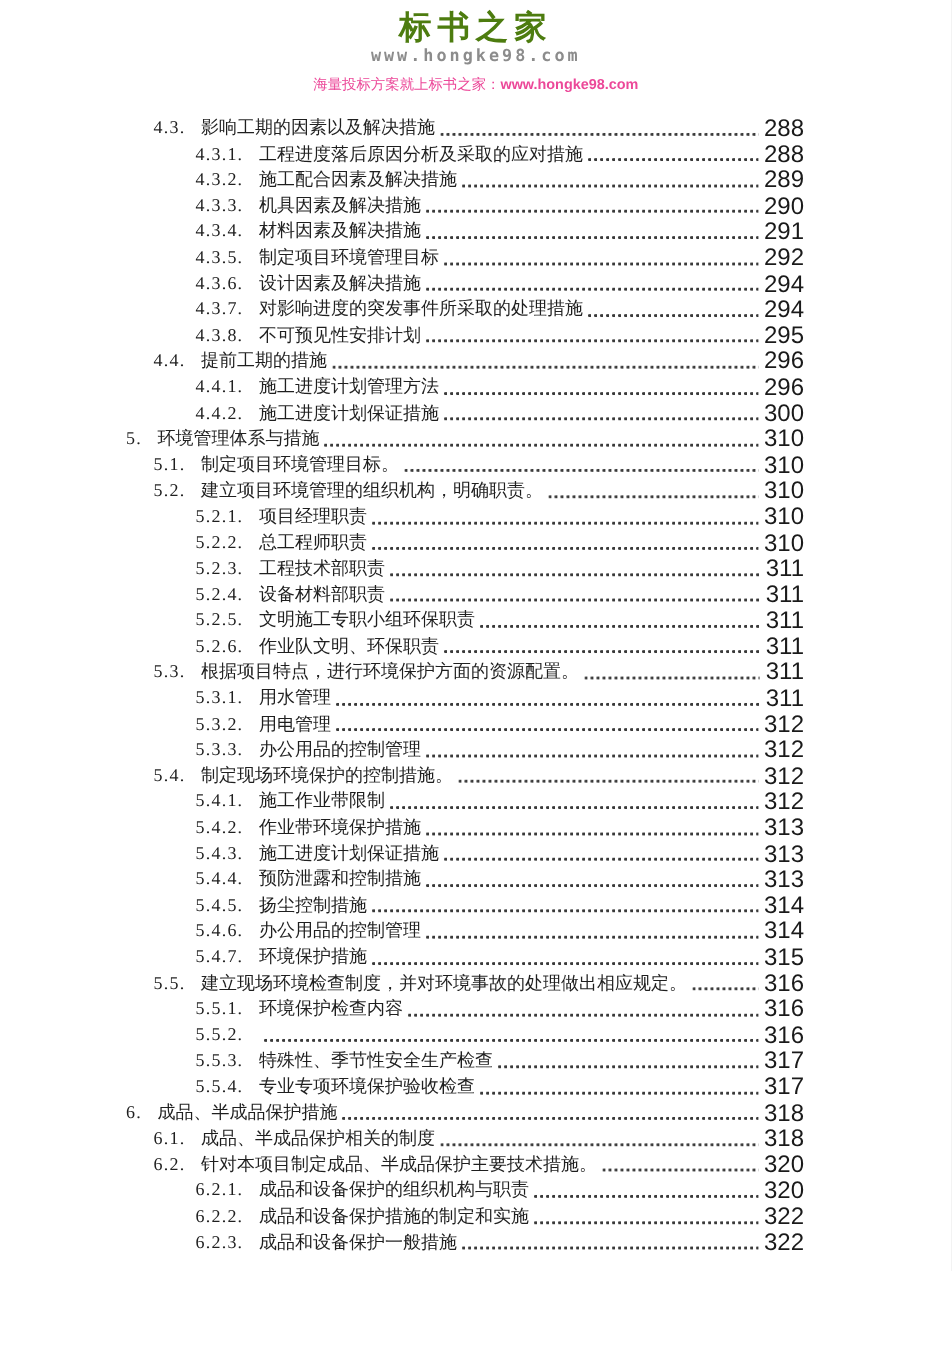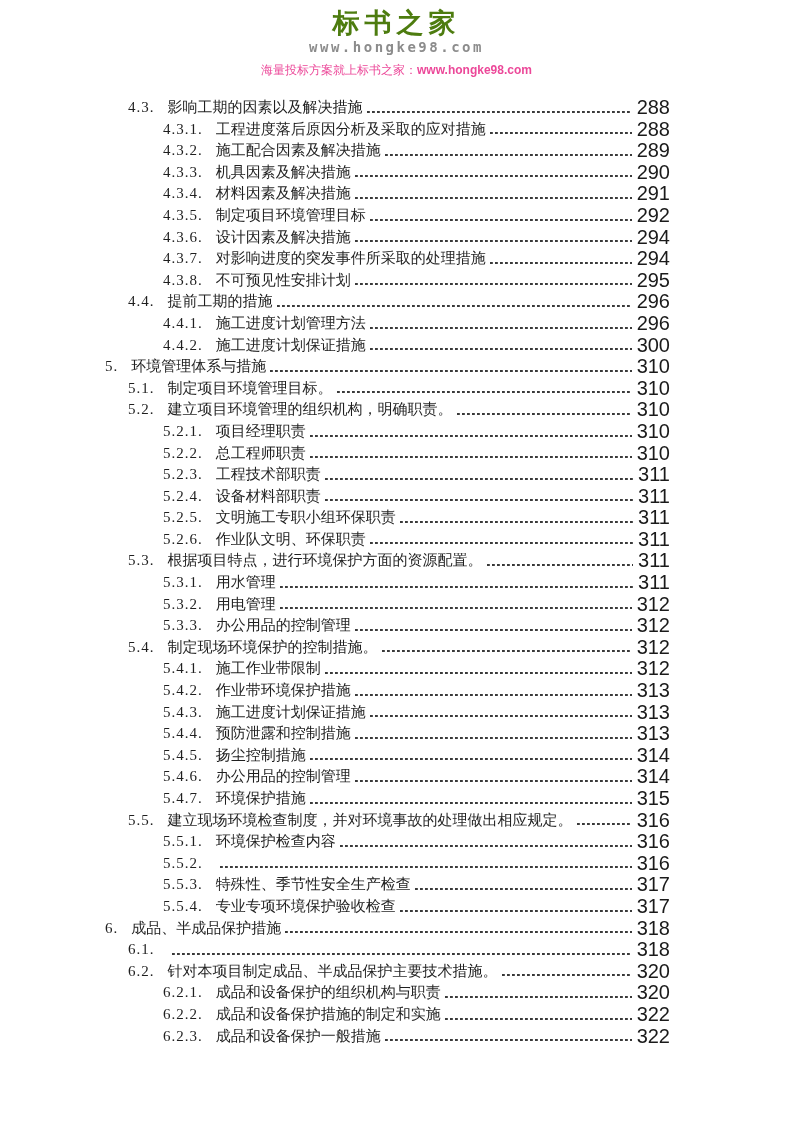--- a/index.html
+++ b/index.html
@@ -337,20 +337,21 @@
         <span class="page">317</span>
       </div>
       <div class="toc-row lvl1">
         <span class="num">6.</span>
         <span class="title">成品、半成品保护措施</span>
         <span class="leader"></span>
         <span class="page">318</span>
       </div>
       <div class="toc-row lvl2">
         <span class="num">6.1.</span>
+        <span class="title">成品、半成品保护相关的制度</span>
         <span class="leader"></span>
         <span class="page">318</span>
       </div>
       <div class="toc-row lvl2">
         <span class="num">6.2.</span>
         <span class="title">针对本项目制定成品、半成品保护主要技术措施。</span>
         <span class="leader"></span>
         <span class="page">320</span>
       </div>
       <div class="toc-row lvl3">

